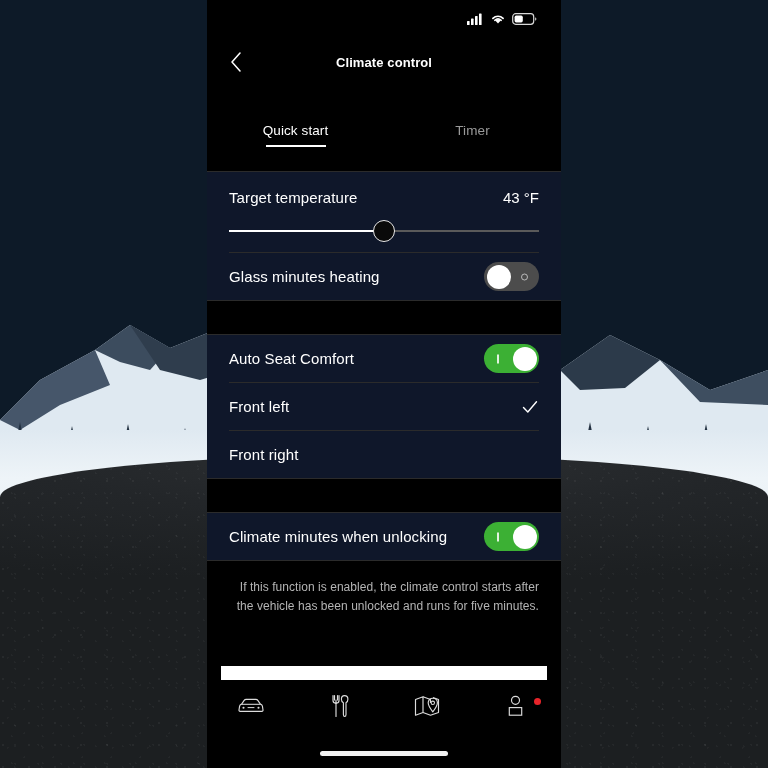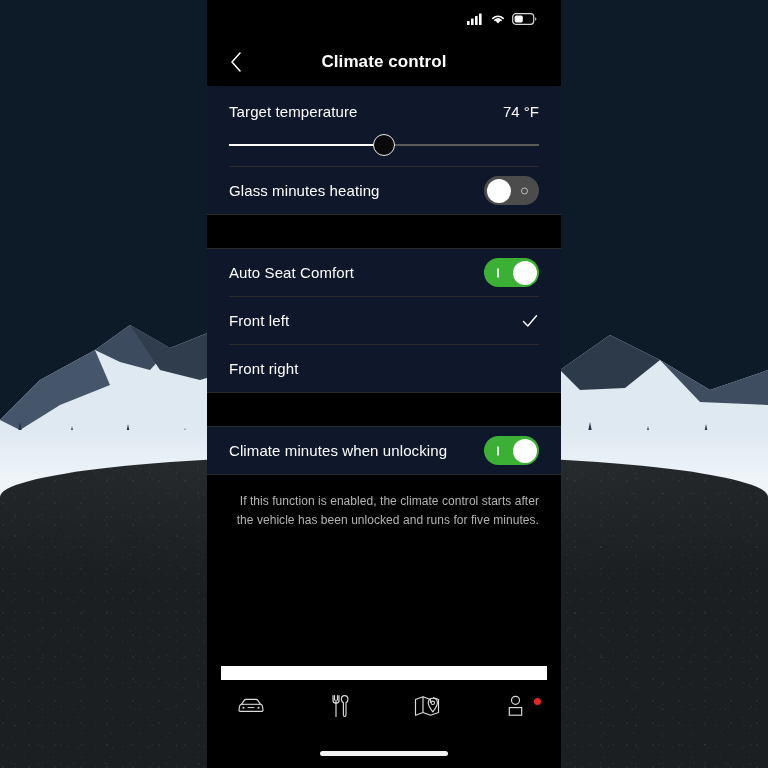--- a/index.html
+++ b/index.html
@@ -114,21 +114,21 @@
   #back-btn {
     position: absolute;
     left: 14px; top: 50%;
     transform: translateY(-50%);
     width: 30px; height: 30px;
     display: flex; align-items: center; justify-content: center;
     cursor: pointer;
   }
   #appbar-title {
     color: #ffffff;
-    font-size: 17px;
+    font-size: 13px;
     font-weight: bold;
     letter-spacing: 0.1px;
   }
 
   
   #tabs {
     position: relative;
     height: 86px;
     display: flex;
     align-items: center;
@@ -400,25 +400,35 @@
 
   <div id="appbar">
     <div id="back-btn">
       <svg width="12" height="20" viewBox="0 0 12 20">
         <path d="M10 1 L2 10 L10 19" stroke="#fff" stroke-width="1.5" fill="none" stroke-linecap="round" stroke-linejoin="round"></path>
       </svg>
     </div>
     <div id="appbar-title">Climate control</div>
   </div>
 
+  <div id="tabs">
+    <div class="tab active">
+      <div class="tab-label">Quick start</div>
+      <div class="tab-underline"></div>
+    </div>
+    <div class="tab">
+      <div class="tab-label">Timer</div>
+      <div class="tab-underline"></div>
+    </div>
+  </div>
 
   <div class="section">
     <div class="row" id="temp-row">
       <div class="row-label">Target temperature</div>
-      <div class="row-value">74 °F</div>
+      <div class="row-value">43 °F</div>
     </div>
 
     <div id="slider-wrap">
       <div id="slider-track">
         <div id="slider-fill" style="width: 50%;"></div>
         <div id="slider-knob" style="left: 50%;"></div>
       </div>
     </div>
 
     <div class="divider-inset"></div>

